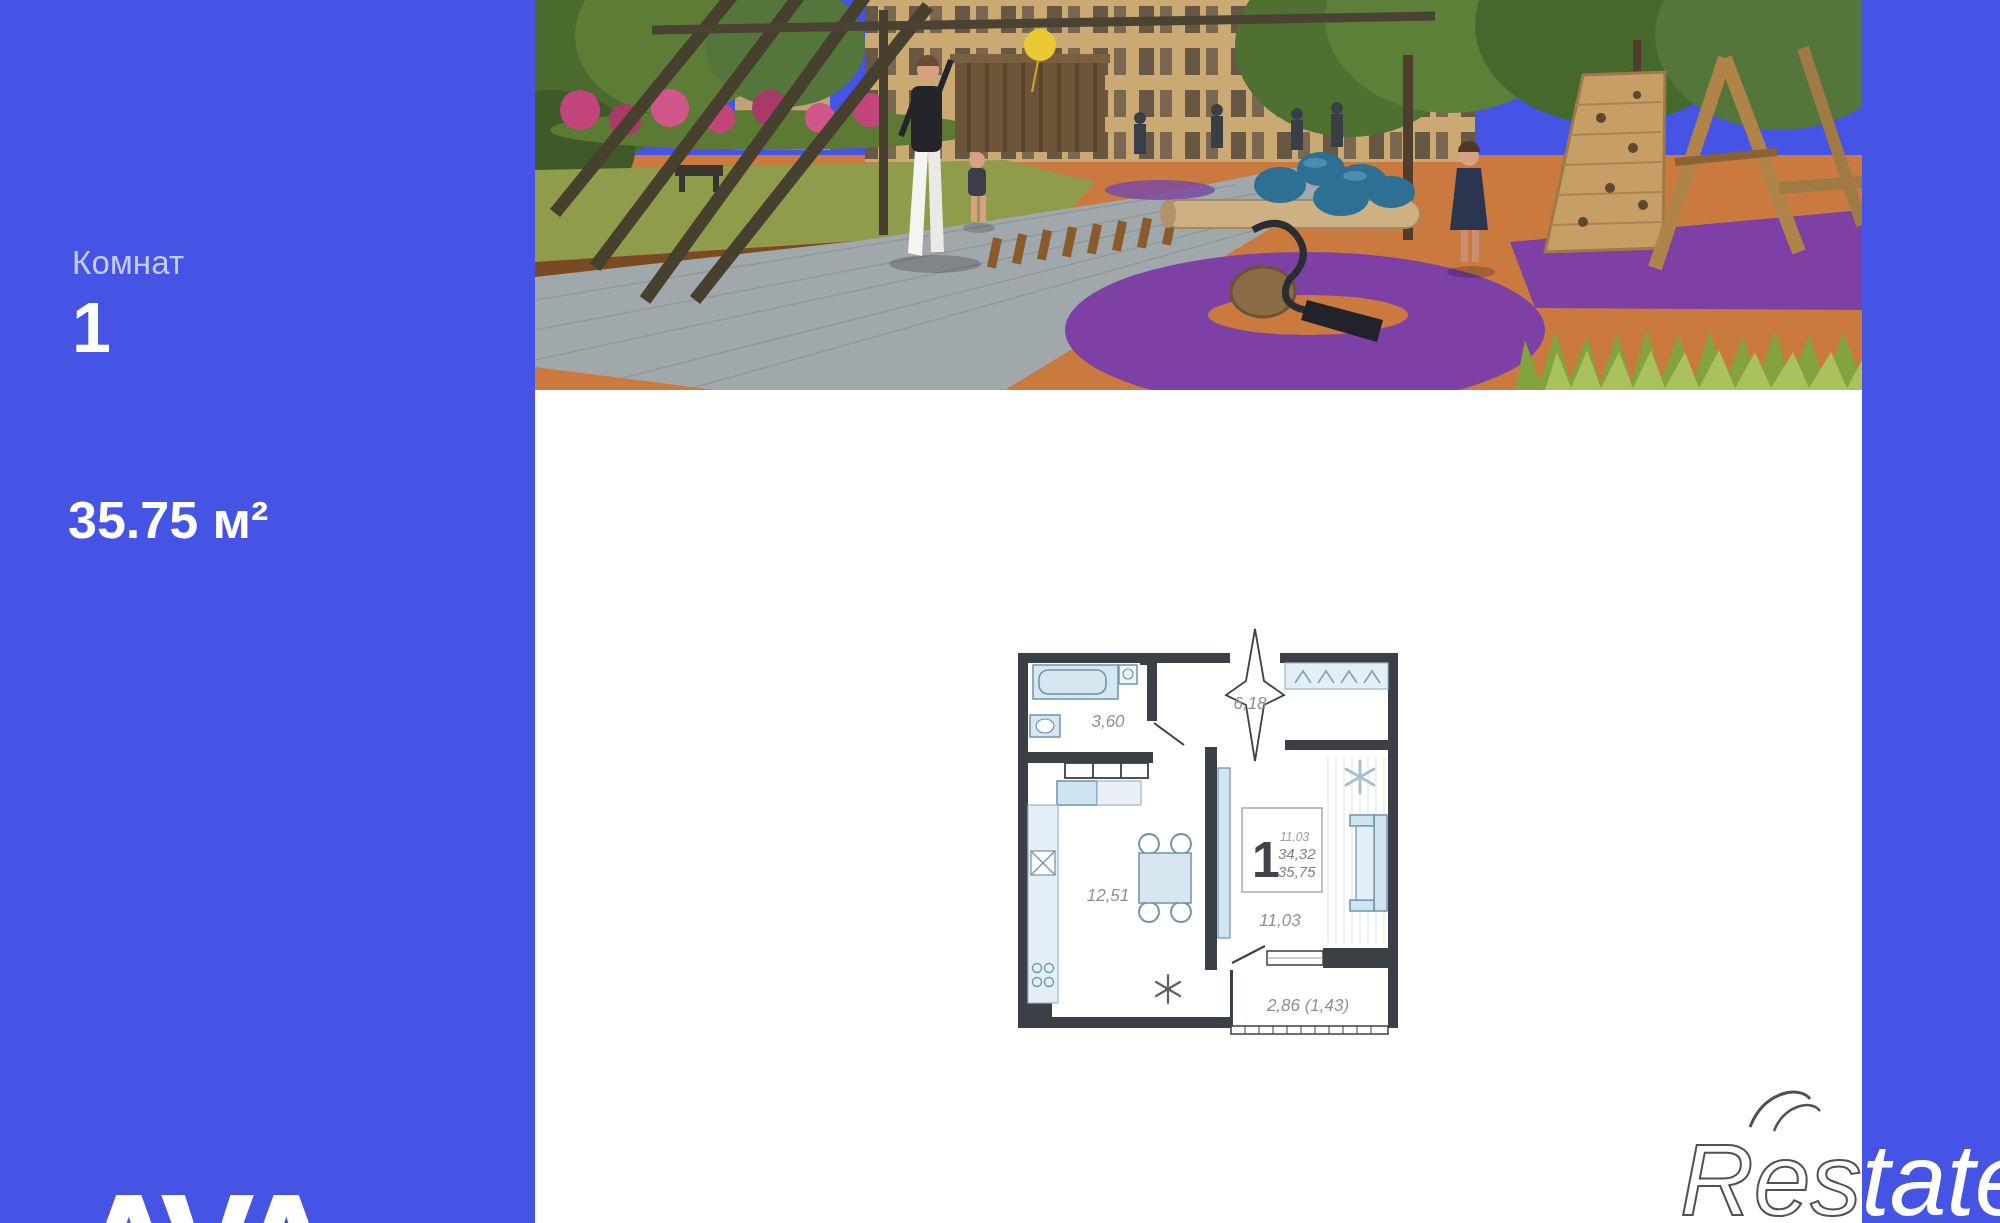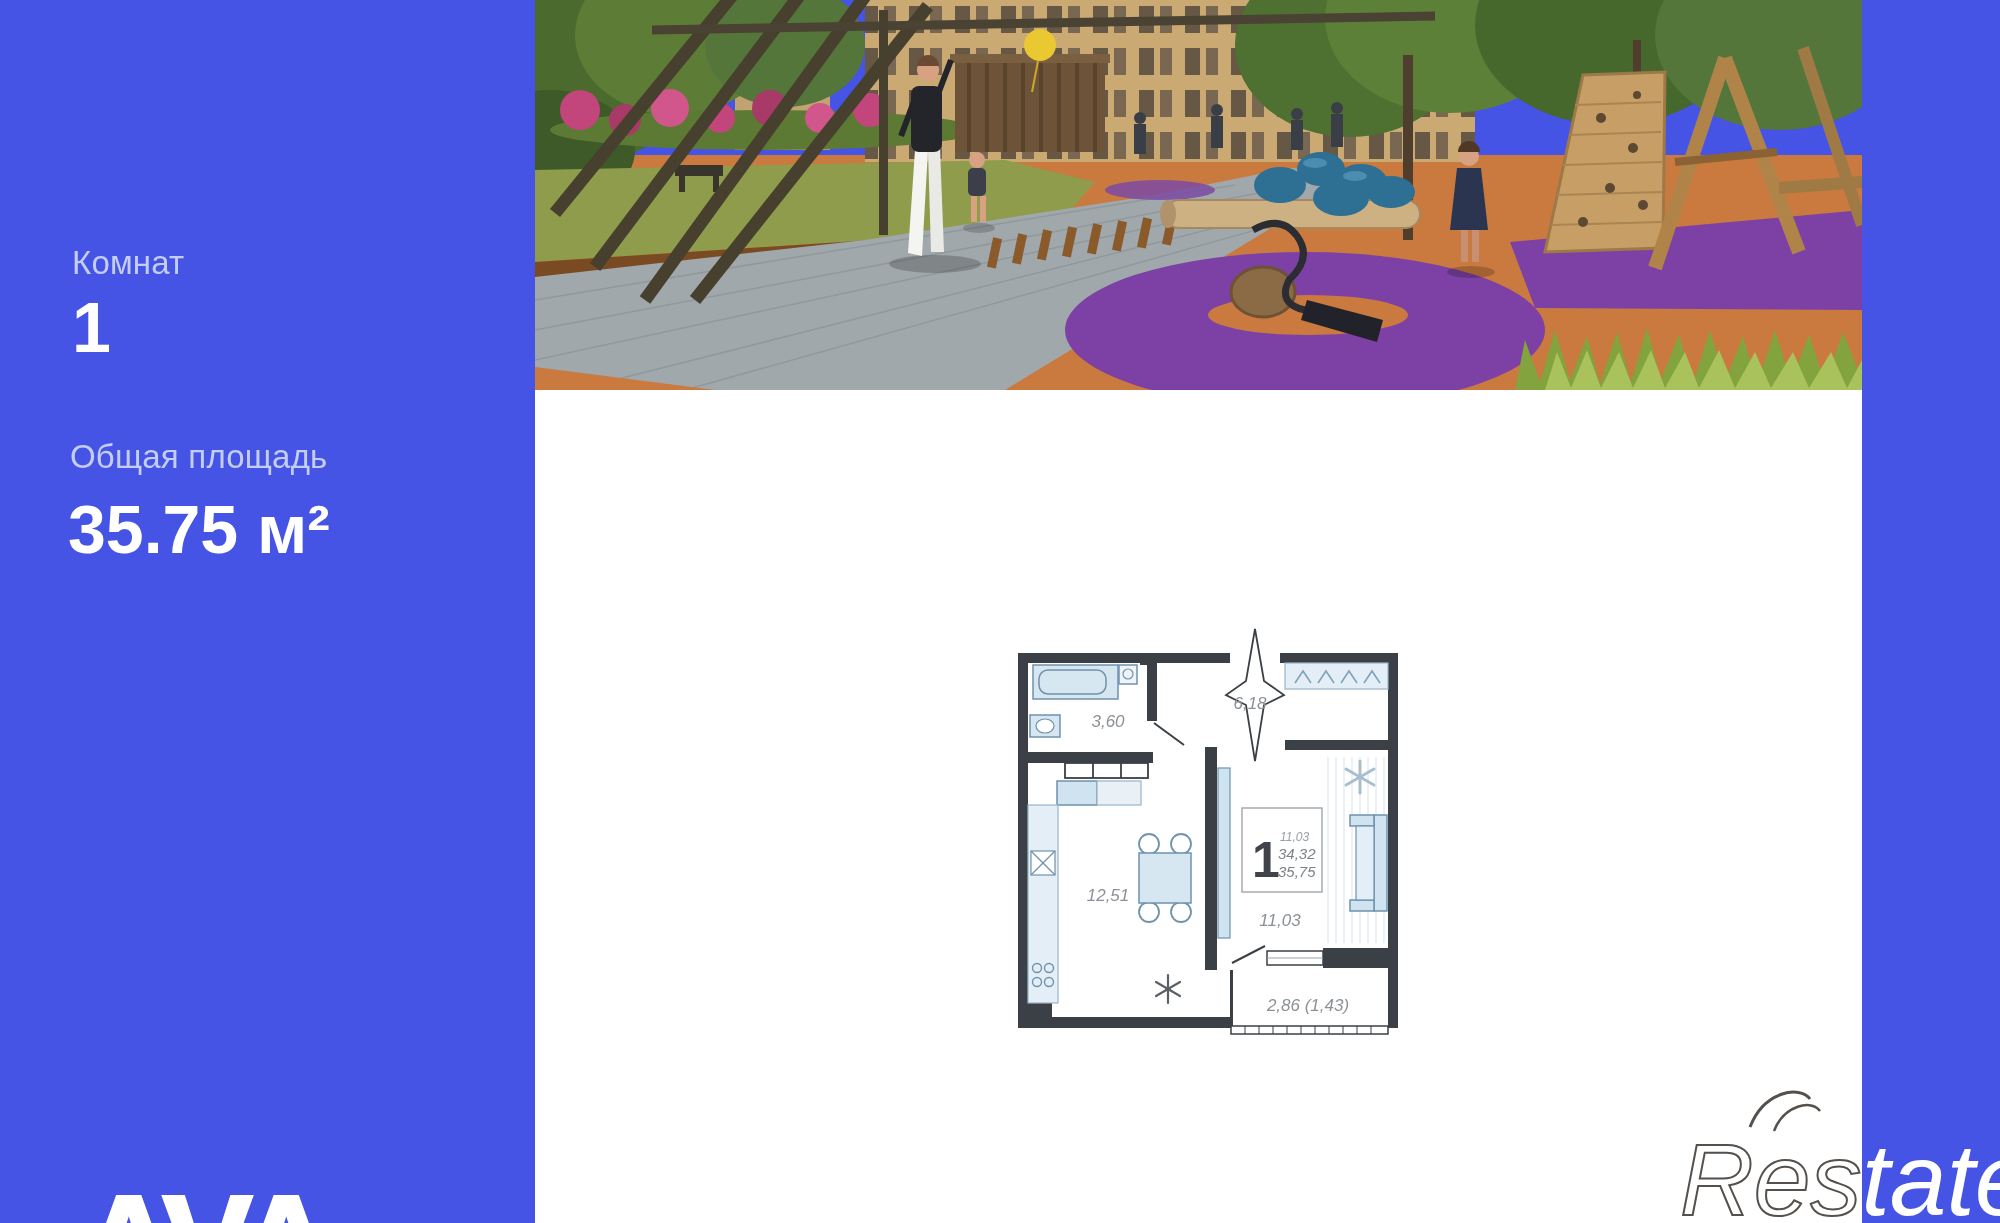--- a/index.html
+++ b/index.html
@@ -8,41 +8,40 @@
     background:#4554e4;font-family:"Liberation Sans",sans-serif;
   }
   .abs{position:absolute;}
   
   .sidebar{left:0;top:0;width:458px;height:1223px;}
   .sb-label{color:#c3cdf6;font-size:33px;letter-spacing:.2px;}
   .sb-value{color:#ffffff;font-weight:bold;}
   .rooms-label{left:72px;top:244px;}
   .rooms-value{left:72px;top:288px;font-size:70px;}
   .area-label{left:70px;top:438px;}
-  .area-value{left:68px;top:490px;font-size:68px;}
+  .area-value{left:68px;top:490px;font-size:52px;}
   .brand{
     left:80px;top:1176px;color:#ffffff;font-size:135px;font-weight:bold;
     letter-spacing:-5px;line-height:1;-webkit-text-stroke:3px #fff;
   }
   
   .photo{left:535px;top:0;width:1327px;height:390px;}
   .content{left:535px;top:390px;width:1327px;height:833px;background:#ffffff;}
   .plan{left:1018px;top:621px;width:380px;height:414px;}
   .watermark{left:1672px;top:1085px;width:340px;height:145px;}
   svg text{font-family:"Liberation Sans",sans-serif;}
 </style>
 </head>
 <body>
 
 <div class="page">
 
   <aside class="abs sidebar">
     <div class="abs sb-label rooms-label">Комнат</div>
     <div class="abs sb-value rooms-value">1</div>
-    <div class="abs sb-label area-label">Общая площадь</div>
     <div class="abs sb-value area-value">35.75 м²</div>
     <div class="abs brand">AVA</div>
   </aside>
 
   <div class="abs photo">
   <svg width="1327" height="390" viewBox="0 0 1327 390">
     <defs>
       <pattern id="bw" width="46" height="42" patternUnits="userSpaceOnUse">
         <rect width="46" height="42" fill="#c6a36e"></rect>
         <rect x="6" y="6" width="15" height="27" fill="#564639"></rect>

